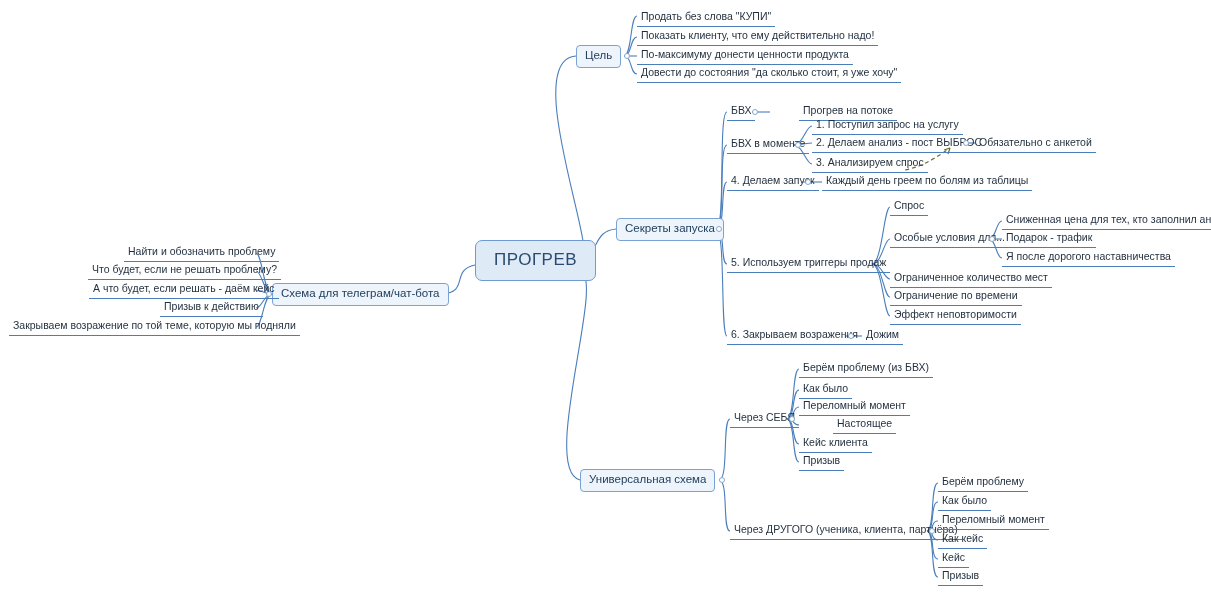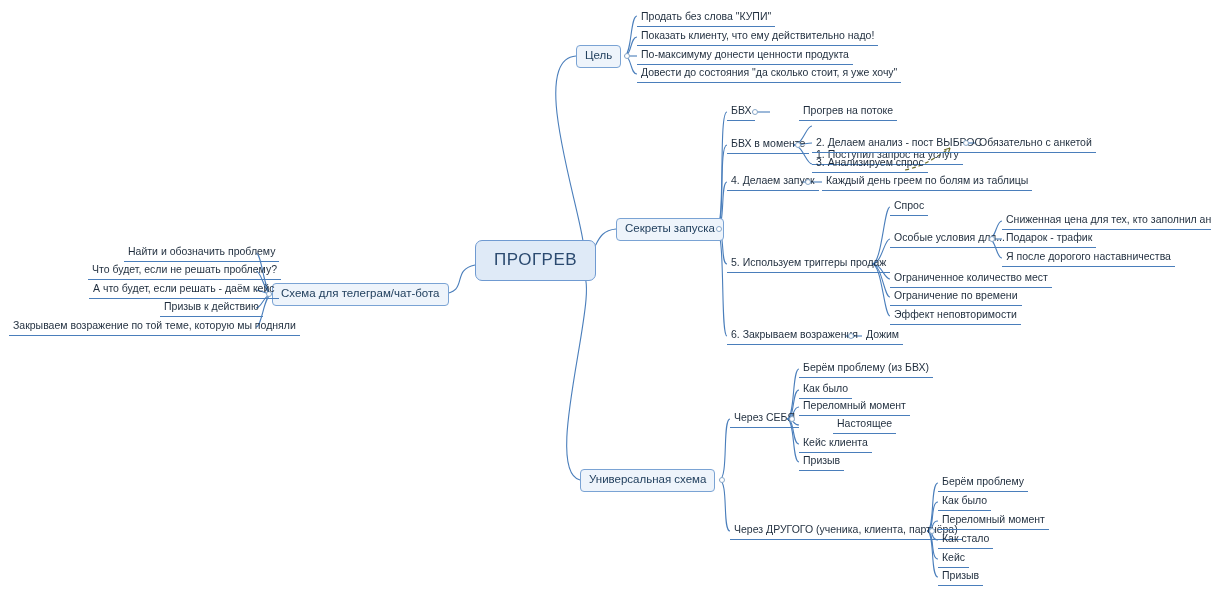--- a/index.html
+++ b/index.html
@@ -178,21 +178,21 @@
   <div class="bullet" style="left:752px; top:109px;"></div>
   <div class="node plain" style="left:770px; top:102px;margin-left:29px;">
     <span class="node-text">Прогрев на потоке</span>
   </div>
 
   <div class="node plain" style="left:727px; top:135px;">
     <span class="node-text">БВХ в моменте</span>
   </div>
   <div class="bullet" style="left:795px; top:142px;"></div>
 
-  <div class="node plain" style="left:812px; top:116px;margin-top:30px;">
+  <div class="node plain" style="left:812px; top:116px;">
     <span class="node-text">1. Поступил запрос на услугу</span>
   </div>
   <div class="node plain" style="left:812px; top:134px;">
     <span class="node-text">2. Делаем анализ - пост ВЫБРОС</span>
   </div>
   <div class="bullet" style="left:963px; top:140px;"></div>
   <div class="node plain" style="left:975px; top:134px;">
     <span class="node-text">Обязательно с анкетой</span>
   </div>
   <div class="node plain" style="left:812px; top:154px;">
@@ -280,21 +280,21 @@
   <div class="node plain" style="left:938px; top:473px;">
     <span class="node-text">Берём проблему</span>
   </div>
   <div class="node plain" style="left:938px; top:492px;">
     <span class="node-text">Как было</span>
   </div>
   <div class="node plain" style="left:938px; top:511px;">
     <span class="node-text">Переломный момент</span>
   </div>
   <div class="node plain" style="left:938px; top:530px;">
-    <span class="node-text">Как стало</span>
+    <span class="node-text">Как кейс</span>
   </div>
   <div class="node plain" style="left:938px; top:549px;">
     <span class="node-text">Кейс</span>
   </div>
   <div class="node plain" style="left:938px; top:567px;">
     <span class="node-text">Призыв</span>
   </div>
 
   <div class="node boxed lvl1" style="left:272px; top:283px;">
     <span class="node-text">Схема для телеграм/чат-бота</span>

